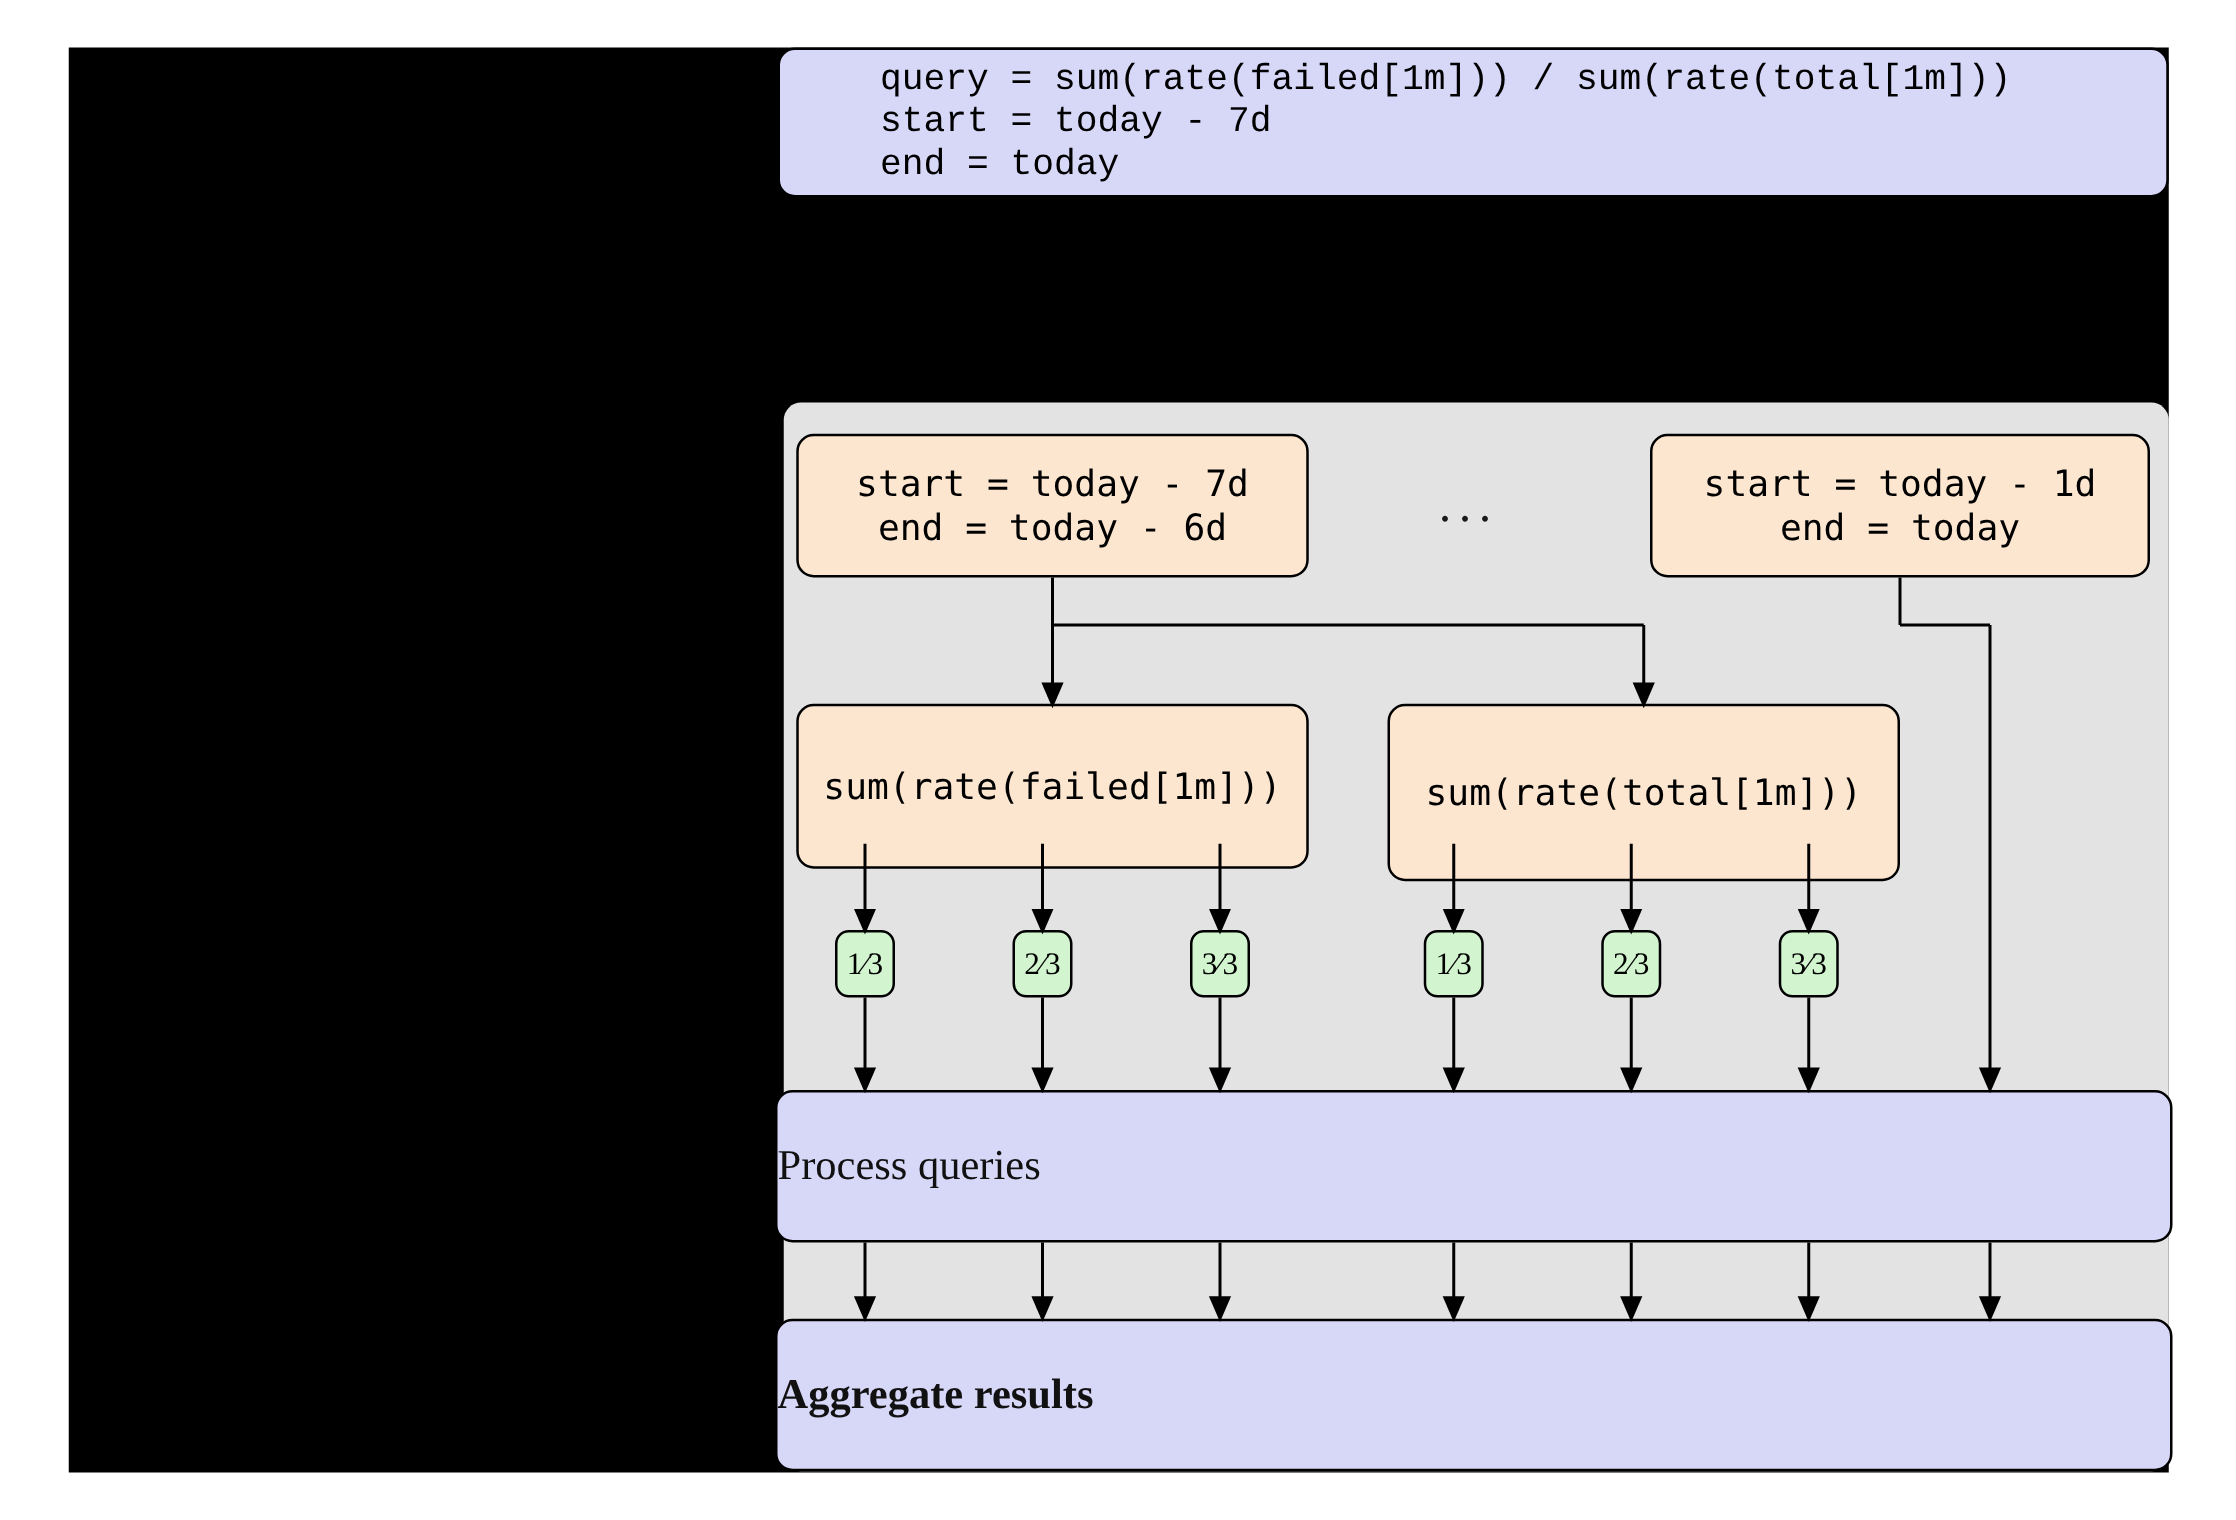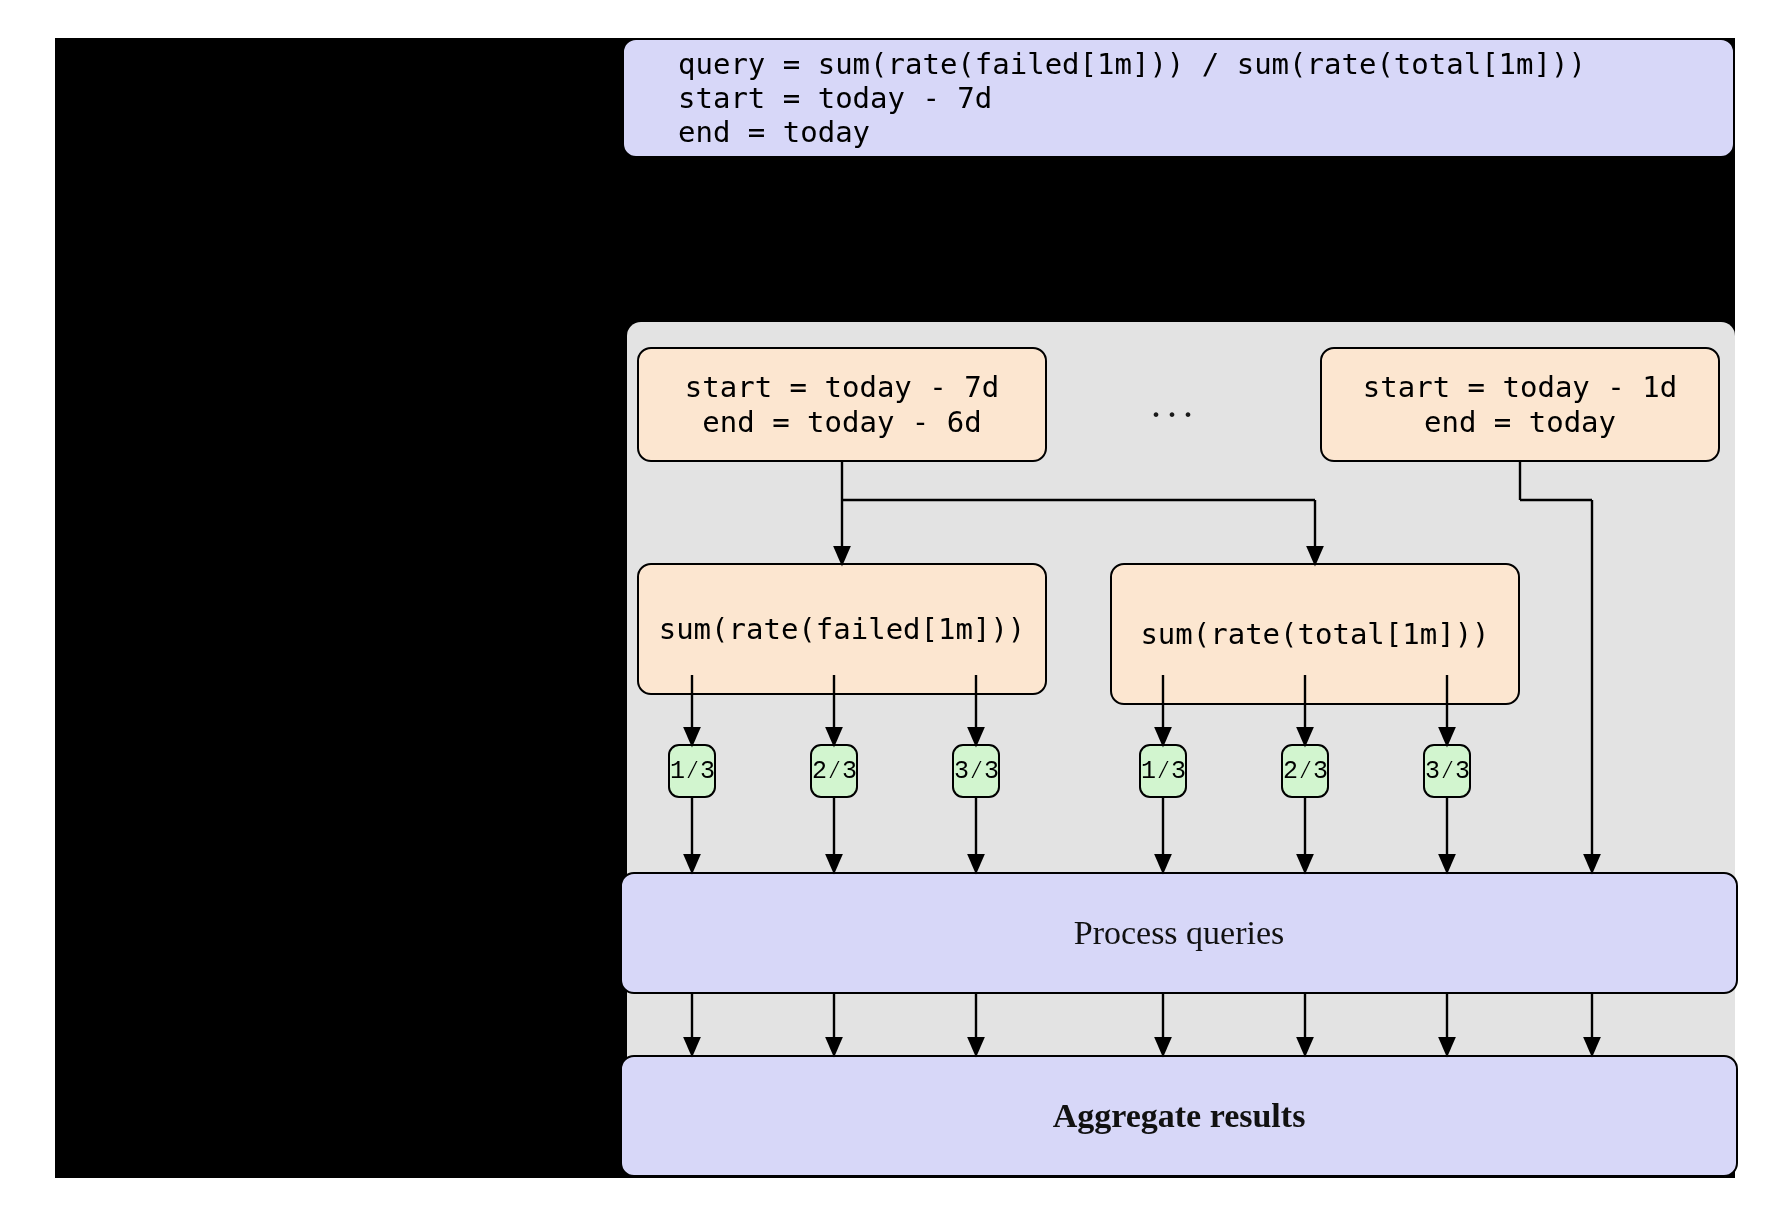--- a/index.html
+++ b/index.html
@@ -45,45 +45,45 @@
   .node.green  { background: #d2f5cf; border-width: 2px; border-radius: 11px; }
 
   
   .code {
     font-family: "DejaVu Sans Mono", "Liberation Mono", monospace;
     font-size: 29px;
     line-height: 1.18;
     color: #000000;
     white-space: pre;
   }
-  .code.indent { padding-left: 54px; }
+  .code.indent { padding-left: 80px; font-family: Liberation Mono, monospace; }
   .code.center { text-align: center; }
 
   
   .serif-label {
     font-family: "Liberation Serif", "DejaVu Serif", serif;
     font-size: 34px;
     color: #111111;
-    text-align: center;
+    text-align: left;
     width: 100%;
   }
 
   
   .ellipsis {
     position: absolute;
     font-family: "Liberation Serif", "DejaVu Serif", serif;
     font-size: 40px;
     letter-spacing: 6px;
     color: #1a1a1a;
     text-align: center;
   }
 
   
   .frac {
-    font-family: Liberation Mono, monospace;
+    font-family: Liberation Serif, serif;
     font-size: 25px;
     color: #000000;
     text-align: center;
     width: 100%;
     line-height: 1;
   }
 
   
   #wires {
     position: absolute;

